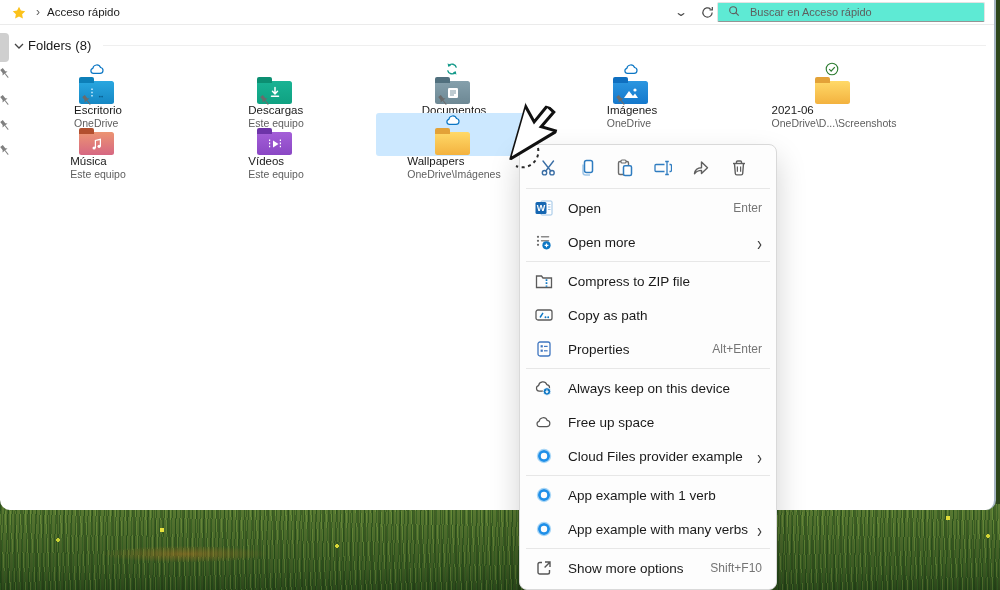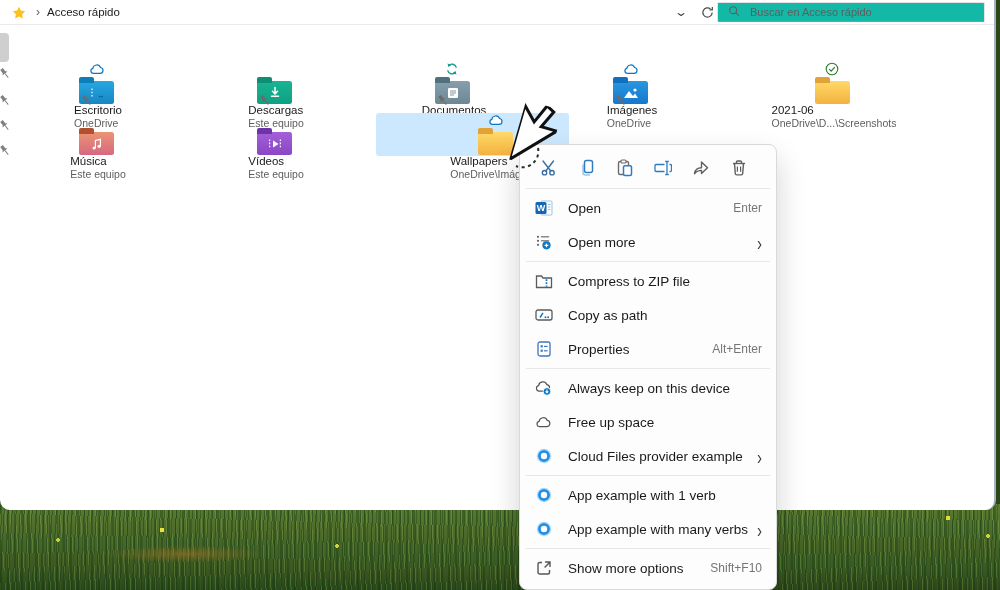--- a/index.html
+++ b/index.html
@@ -33,21 +33,21 @@
     position:absolute;left:0;top:0;width:100%;height:25px;
     display:flex;align-items:center;border-bottom:1px solid #ebebeb;box-sizing:border-box;
     padding-left:9px;
   }
   .topbar .crumb-sep{color:#5f5f5f;font-size:12px;margin:0 7px;line-height:1;}
   .crumb-text{font-size:11.5px;color:#1b1b1b;}
   .topbar .spacer{flex:1;}
   .tb-btn{display:flex;align-items:center;justify-content:center;width:20px;height:20px;cursor:default;}
   .chev-down{color:#4a4a4a;font-size:12px;transform:scaleX(1.4);margin-right:6px;}
   .searchbox{
-    width:268px;height:20px;margin-right:9px;background:#14b8a6;
+    width:268px;height:20px;margin-right:9px;background:#5eead4;
     border:1px solid #e3e3e3;border-bottom:1px solid #949494;border-radius:2px;
     display:flex;align-items:center;padding-left:10px;box-sizing:border-box;
   }
   .searchbox input{
     border:none;outline:none;flex:1;font-size:11px;color:#333;margin-left:8px;
     font-family:"Liberation Sans",sans-serif;background:transparent;
   }
   .searchbox input::placeholder{color:#5e5e5e;opacity:1;}
   
   .rail-thumb{position:absolute;left:0;top:33px;width:9px;height:29px;background:#cfcfcf;border-radius:0 4px 4px 0;}
@@ -155,20 +155,30 @@
       </svg></span>
   <span class="rail-pin" style="top:118px"><svg width="10" height="13" viewBox="0 0 12 16" style="transform:rotate(-38deg)">
         <path d="M4 1h4v5l2 2H2l2-2z" fill="#6b6b6b"></path>
         <rect x="5.4" y="8" width="1.2" height="6.5" fill="#6b6b6b"></rect>
       </svg></span>
   <span class="rail-pin" style="top:143px"><svg width="10" height="13" viewBox="0 0 12 16" style="transform:rotate(-38deg)">
         <path d="M4 1h4v5l2 2H2l2-2z" fill="#6b6b6b"></path>
         <rect x="5.4" y="8" width="1.2" height="6.5" fill="#6b6b6b"></rect>
       </svg></span>
 
+  <div class="sec-hdr" style="top:38px">
+    <span class="sec-chev">
+      <svg width="10" height="6" viewBox="0 0 10 6">
+          <path d="M1 1l4 4 4-4" fill="none" stroke="#444" stroke-width="1.3"></path>
+        </svg>
+    </span>
+    <span class="sec-title">Folders</span>
+    <span class="sec-count">(8)</span>
+    <span class="rule"></span>
+  </div>
 
   <div id="folder-grid">
       <div class="item" style="left: 20px; top: 62px;">
         <span class="status">
           <svg width="16" height="12" viewBox="0 0 20 14">
             <path d="M5.5 12.5h8.3a3.7 3.7 0 0 0 .6-7.35A5 5 0 0 0 4.8 6.2 3.2 3.2 0 0 0 5.5 12.5z" fill="#fff" stroke="#0b76c4" stroke-width="1.5"></path>
           </svg>
         </span>
         <span class="folder f-desktop">
           <span class="glyph">
@@ -293,21 +303,21 @@
               <path d="M5 2.5l5.5 3.5L5 9.5z" fill="#fff"></path>
               <path d="M1.6 1.5v9M12.4 1.5v9" stroke="#fff" stroke-width="1.2" stroke-dasharray="1.6 1.5"></path>
             </svg>
           </span>
         </span>
         <span class="txt">
           <div class="nm">Vídeos</div>
           <div class="loc">Este equipo</div>
         </span>
       </div>
-      <div class="item selected" style="left: 376px; top: 113px; padding-left: 43px;">
+      <div class="item selected" style="left: 376px; top: 113px;">
         <span class="status">
           <svg width="16" height="12" viewBox="0 0 20 14">
             <path d="M5.5 12.5h8.3a3.7 3.7 0 0 0 .6-7.35A5 5 0 0 0 4.8 6.2 3.2 3.2 0 0 0 5.5 12.5z" fill="#fff" stroke="#0b76c4" stroke-width="1.5"></path>
           </svg>
         </span>
         <span class="folder f-plain"></span>
         <span class="txt">
           <div class="nm">Wallpapers</div>
           <div class="loc">OneDrive\Imágenes</div>
         </span>

